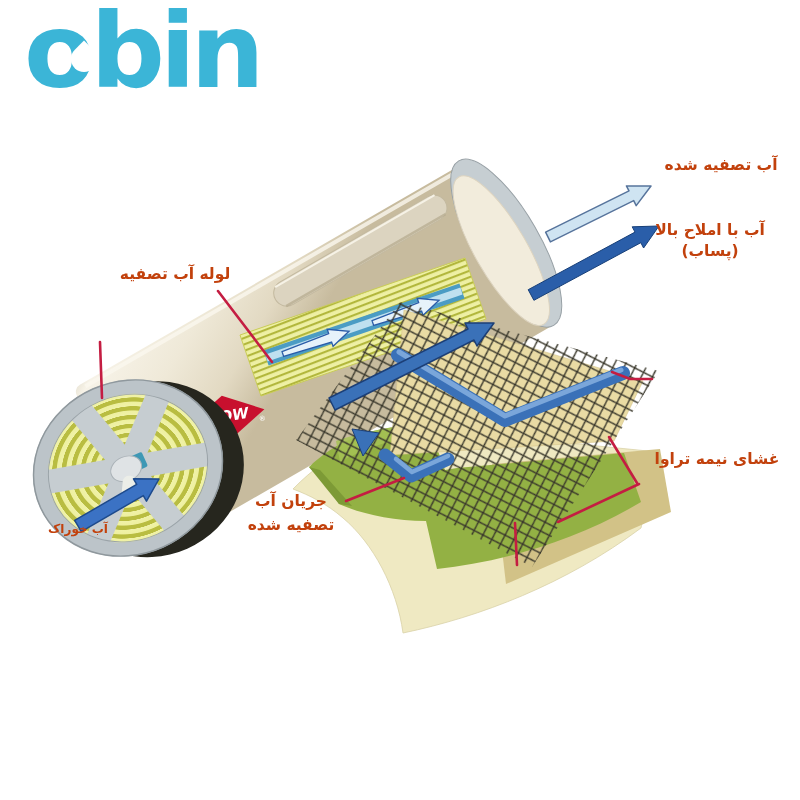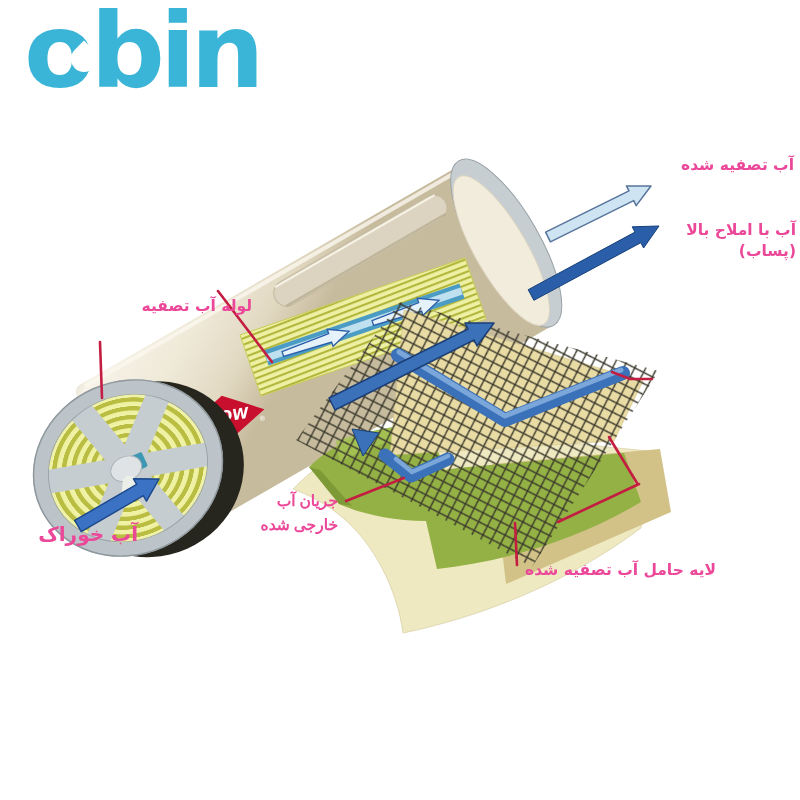--- a/index.html
+++ b/index.html
@@ -3,31 +3,31 @@
 <meta charset="utf-8">
 <style>
   html,body{margin:0;padding:0;background:#ffffff;}
   #stage{position:relative;width:800px;height:800px;background:#ffffff;overflow:hidden;
          font-family:"DejaVu Sans",sans-serif;}
   #art{position:absolute;left:0;top:0;}
   .logo{position:absolute;left:24px;top:-6px;font-size:104px;font-weight:bold;
         letter-spacing:-5px;color:#3bb5d7;line-height:1.1;}
   .logo-drop{position:absolute;left:47px;top:52px;width:26px;height:26px;background:#ffffff;
         border-radius:0 50% 50% 50%;transform:rotate(45deg);}
-  .lbl{position:absolute;color:#ec4899;font-weight:bold;font-size:15.5px;
+  .lbl{position:absolute;color:#c2410c;font-weight:bold;font-size:15.5px;text-align:center;
        line-height:1.35;direction:rtl;}
   .lbl-purified{left:648px;top:155px;width:146px;}
   .lbl-concentrate{left:624px;top:212px;width:172px;margin-top:8px;}
-  .lbl-tube{left:134px;top:264px;width:118px;margin-top:32px;}
+  .lbl-tube{left:116px;top:264px;width:118px;}
   .lbl-cap1{left:44px;top:300px;width:168px;font-size:13.5px;}
   .lbl-cap2{left:6px;top:317px;width:222px;font-size:12px;}
   .lbl-feedspacer{left:650px;top:361px;width:146px;}
   .lbl-membrane{left:638px;top:449px;width:158px;}
-  .lbl-flow{left:228px;top:489px;width:110px;line-height:1.55;font-family:Liberation Serif, serif;}
-  .lbl-feed{left:18px;top:521px;width:120px;font-size:20px;}
+  .lbl-flow{left:236px;top:489px;width:110px;line-height:1.55;}
+  .lbl-feed{left:18px;top:521px;width:120px;font-size:12px;}
   .lbl-carrier{left:448px;top:560px;width:268px;}
 </style>
 </head>
 <body>
 
 <div id="stage">
 
   <svg id="art" width="800" height="800" viewBox="0 0 800 800">
     <defs>
       <linearGradient id="cylGrad" gradientUnits="userSpaceOnUse" x1="77" y1="383" x2="172" y2="547">
@@ -159,19 +159,19 @@
   </svg>
 
   <div class="logo">
     <span>obin</span>
     <span class="logo-drop"></span>
   </div>
 
   <div class="lbl lbl-purified">آب تصفیه شده</div>
   <div class="lbl lbl-concentrate">آب با املاح بالا (پساب)</div>
   <div class="lbl lbl-tube">لوله آب تصفیه</div>
+  <div class="lbl lbl-membrane">غشای نیمه تراوا</div>
   <div class="lbl lbl-flow">
     <span>جریان آب</span><br>
-    <span>خارجی شده</span>
+    <span>تصفیه شده</span>
   </div>
   <div class="lbl lbl-feed">آب خوراک</div>
-  <div class="lbl lbl-carrier">لایه حامل آب تصفیه شده</div>
 </div>
 
 </body></html>

